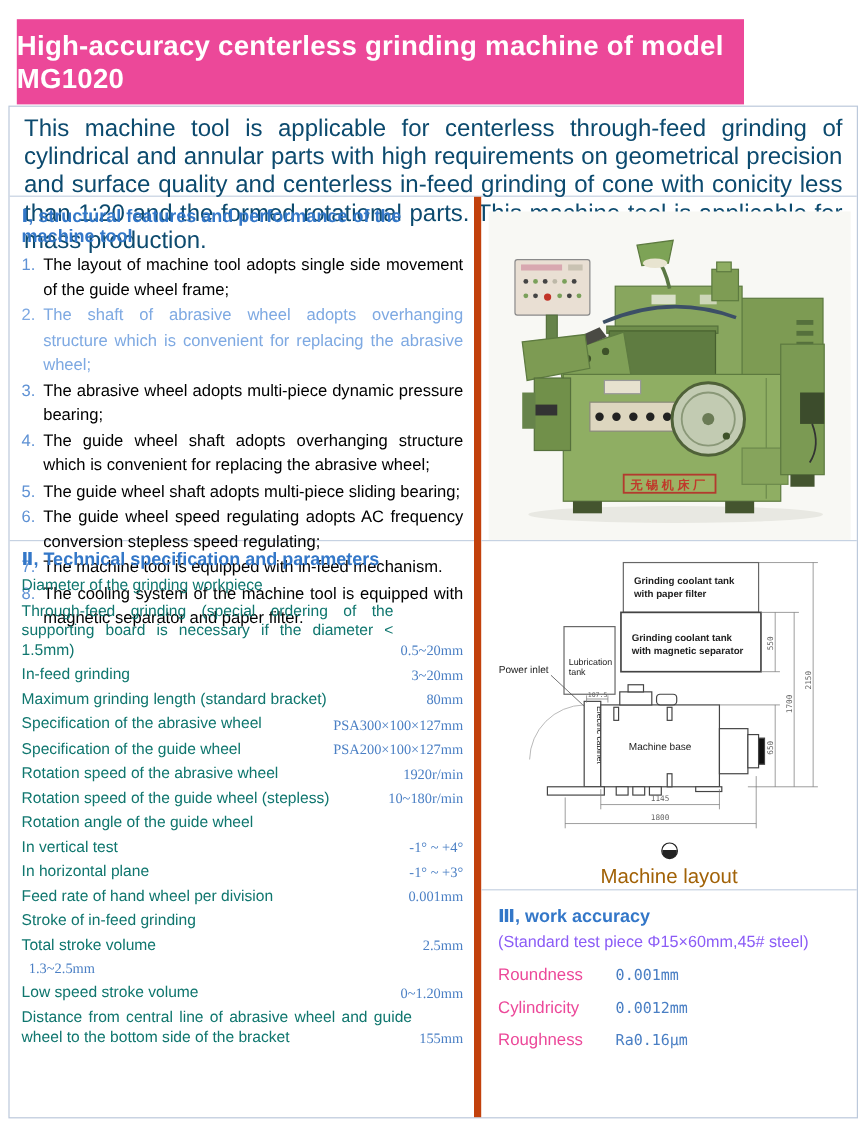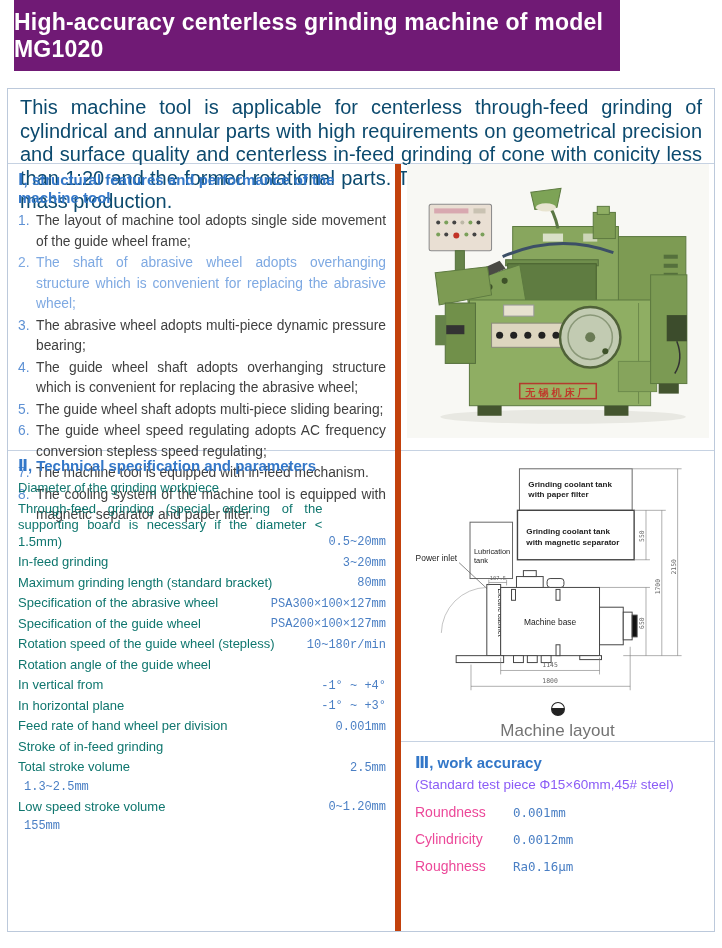--- a/index.html
+++ b/index.html
@@ -1,22 +1,22 @@
 <!DOCTYPE html>
 <html><head>
 <meta charset="utf-8">
 <style>
   html,body{margin:0;padding:0;}
   body{
     width:722px;height:948px;background:#ffffff;position:relative;
     font-family:"Liberation Sans","DejaVu Sans",sans-serif;overflow:hidden;
   }
   .title-band{
-    position:absolute;left:14px;top:0;width:606px;height:71px;
-    background:#701a75;display:flex;align-items:center;justify-content:center;
+    position:absolute;left:14px;top:16px;width:606px;height:71px;
+    background:#ec4899;display:flex;align-items:center;justify-content:center;
   }
   .title-band h1{
     margin:0;color:#ffffff;font-size:23px;font-weight:bold;letter-spacing:.2px;
   }
   .frame{
     position:absolute;left:7px;top:88px;width:708px;height:844px;
     border:1px solid #bcc9db;box-sizing:border-box;display:flex;flex-direction:column;
   }
   .intro-cell{
     height:75px;box-sizing:border-box;border-bottom:1px solid #c6d2e2;
@@ -26,32 +26,32 @@
     margin:0;color:#0c4a6e;font-size:20px;line-height:23.5px;text-align:justify;
   }
   .columns{flex:1;display:flex;min-height:0;}
   .col-left{width:393px;box-sizing:border-box;border-right:6px solid #c2410c;display:flex;flex-direction:column;}
   .col-right{flex:1;display:flex;flex-direction:column;min-width:0;}
   .sec1{height:287px;box-sizing:border-box;border-bottom:1px solid #c6d2e2;padding:7px 9px 0 10px;}
   .sec2{flex:1;box-sizing:border-box;padding:6px 9px 0 10px;}
   .sec-heading{color:#3377c8;font-weight:bold;font-size:15px;margin:0 0 5px 0;font-family:"Liberation Sans","DejaVu Sans",sans-serif;}
   .feat{display:flex;margin-bottom:1px;}
   .feat .num{flex:none;width:18px;color:#5e91d4;font-size:13.8px;line-height:20.5px;}
-  .feat .txt{flex:1;color:#404040;font-size:13.8px;line-height:20.5px;text-align:justify;}
+  .feat .txt{flex:1;color:#000000;font-size:13.8px;line-height:20.5px;text-align:justify;}
   .feat.alt .num,.feat.alt .txt{color:#7ea9e2;}
   .spec-row{display:flex;justify-content:space-between;align-items:flex-end;margin-bottom:4px;}
   .spec-label{flex:1 1 auto;color:#0f766e;font-size:13px;line-height:16.5px;text-align:justify;}
-  .spec-value{flex:none;color:#4a7fc4;font-family:Liberation Mono, monospace;font-size:12px;line-height:15px;white-space:nowrap;padding-left:6px;}
-  .photo-panel{height:287px;box-sizing:border-box;border-bottom:1px solid #c6d2e2;display:flex;align-items:flex-start;justify-content:center;}
+  .spec-value{flex:none;color:#4a7fc4;font-family:Liberation Serif, serif;font-size:12px;line-height:15px;white-space:nowrap;padding-left:6px;}
+  .photo-panel{height:287px;box-sizing:border-box;border-bottom:1px solid #c6d2e2;display:flex;align-items:flex-end;justify-content:center;}
   .layout-panel{height:291px;box-sizing:border-box;border-bottom:1px solid #c6d2e2;display:flex;flex-direction:column;align-items:center;}
   .half-dot{
     width:12px;height:12px;border-radius:50%;border:1.5px solid #222;
     background:linear-gradient(#ffffff 0 42%, #222222 42% 100%);margin-top:2px;
   }
-  .layout-caption{color:#737373;font-size:17px;margin-top:5px;text-align:center;}
+  .layout-caption{color:#a16207;font-size:17px;margin-top:5px;text-align:center;}
   .accuracy-panel{flex:1;box-sizing:border-box;padding:12px 14px 0 14px;}
   .acc-subtitle{color:#8b5cf6;font-size:13.5px;margin:2px 0 12px 0;}
   .acc-row{display:flex;align-items:baseline;margin-bottom:11px;}
   .acc-label{width:88px;color:#ec4899;font-size:14px;}
   .acc-value{color:#4a7fc4;font-family:"DejaVu Sans Mono",monospace;font-size:12.5px;padding-left:10px;}
   svg text{font-family:"Liberation Sans","DejaVu Sans",sans-serif;}
   svg .dimtxt{font-family:"DejaVu Sans Mono",monospace;fill:#666;}
 </style>
 </head>
 <body>
@@ -126,29 +126,33 @@
         </div>
         <div class="spec-row">
           <span class="spec-label">Specification of the abrasive wheel</span>
           <span class="spec-value">PSA300×100×127mm</span>
         </div>
         <div class="spec-row">
           <span class="spec-label">Specification of the guide wheel</span>
           <span class="spec-value">PSA200×100×127mm</span>
         </div>
         <div class="spec-row">
+          <span class="spec-label">Rotation speed of the abrasive wheel</span>
+          <span class="spec-value">1920r/min</span>
+        </div>
+        <div class="spec-row">
           <span class="spec-label">Rotation speed of the guide wheel (stepless)</span>
           <span class="spec-value">10~180r/min</span>
         </div>
         <div class="spec-row">
           <span class="spec-label">Rotation angle of the guide wheel</span>
           <span class="spec-value"></span>
         </div>
         <div class="spec-row">
-          <span class="spec-label">In vertical from</span>
+          <span class="spec-label">In vertical test</span>
           <span class="spec-value">-1° ~ +4°</span>
         </div>
         <div class="spec-row">
           <span class="spec-label">In horizontal plane</span>
           <span class="spec-value">-1° ~ +3°</span>
         </div>
         <div class="spec-row">
           <span class="spec-label">Feed rate of hand wheel per division</span>
           <span class="spec-value">0.001mm</span>
         </div>
@@ -161,20 +165,21 @@
           <span class="spec-value">2.5mm</span>
         </div>
         <div class="spec-row">
           <span class="spec-value">1.3~2.5mm</span>
         </div>
         <div class="spec-row">
           <span class="spec-label">Low speed stroke volume</span>
           <span class="spec-value">0~1.20mm</span>
         </div>
         <div class="spec-row">
+          <span class="spec-label">Distance from central line of abrasive wheel and guide wheel to the bottom side of the bracket</span>
           <span class="spec-value">155mm</span>
         </div>
 
       </section>
 
     </div>
 
     <div class="col-right">
 
       <div class="photo-panel">

